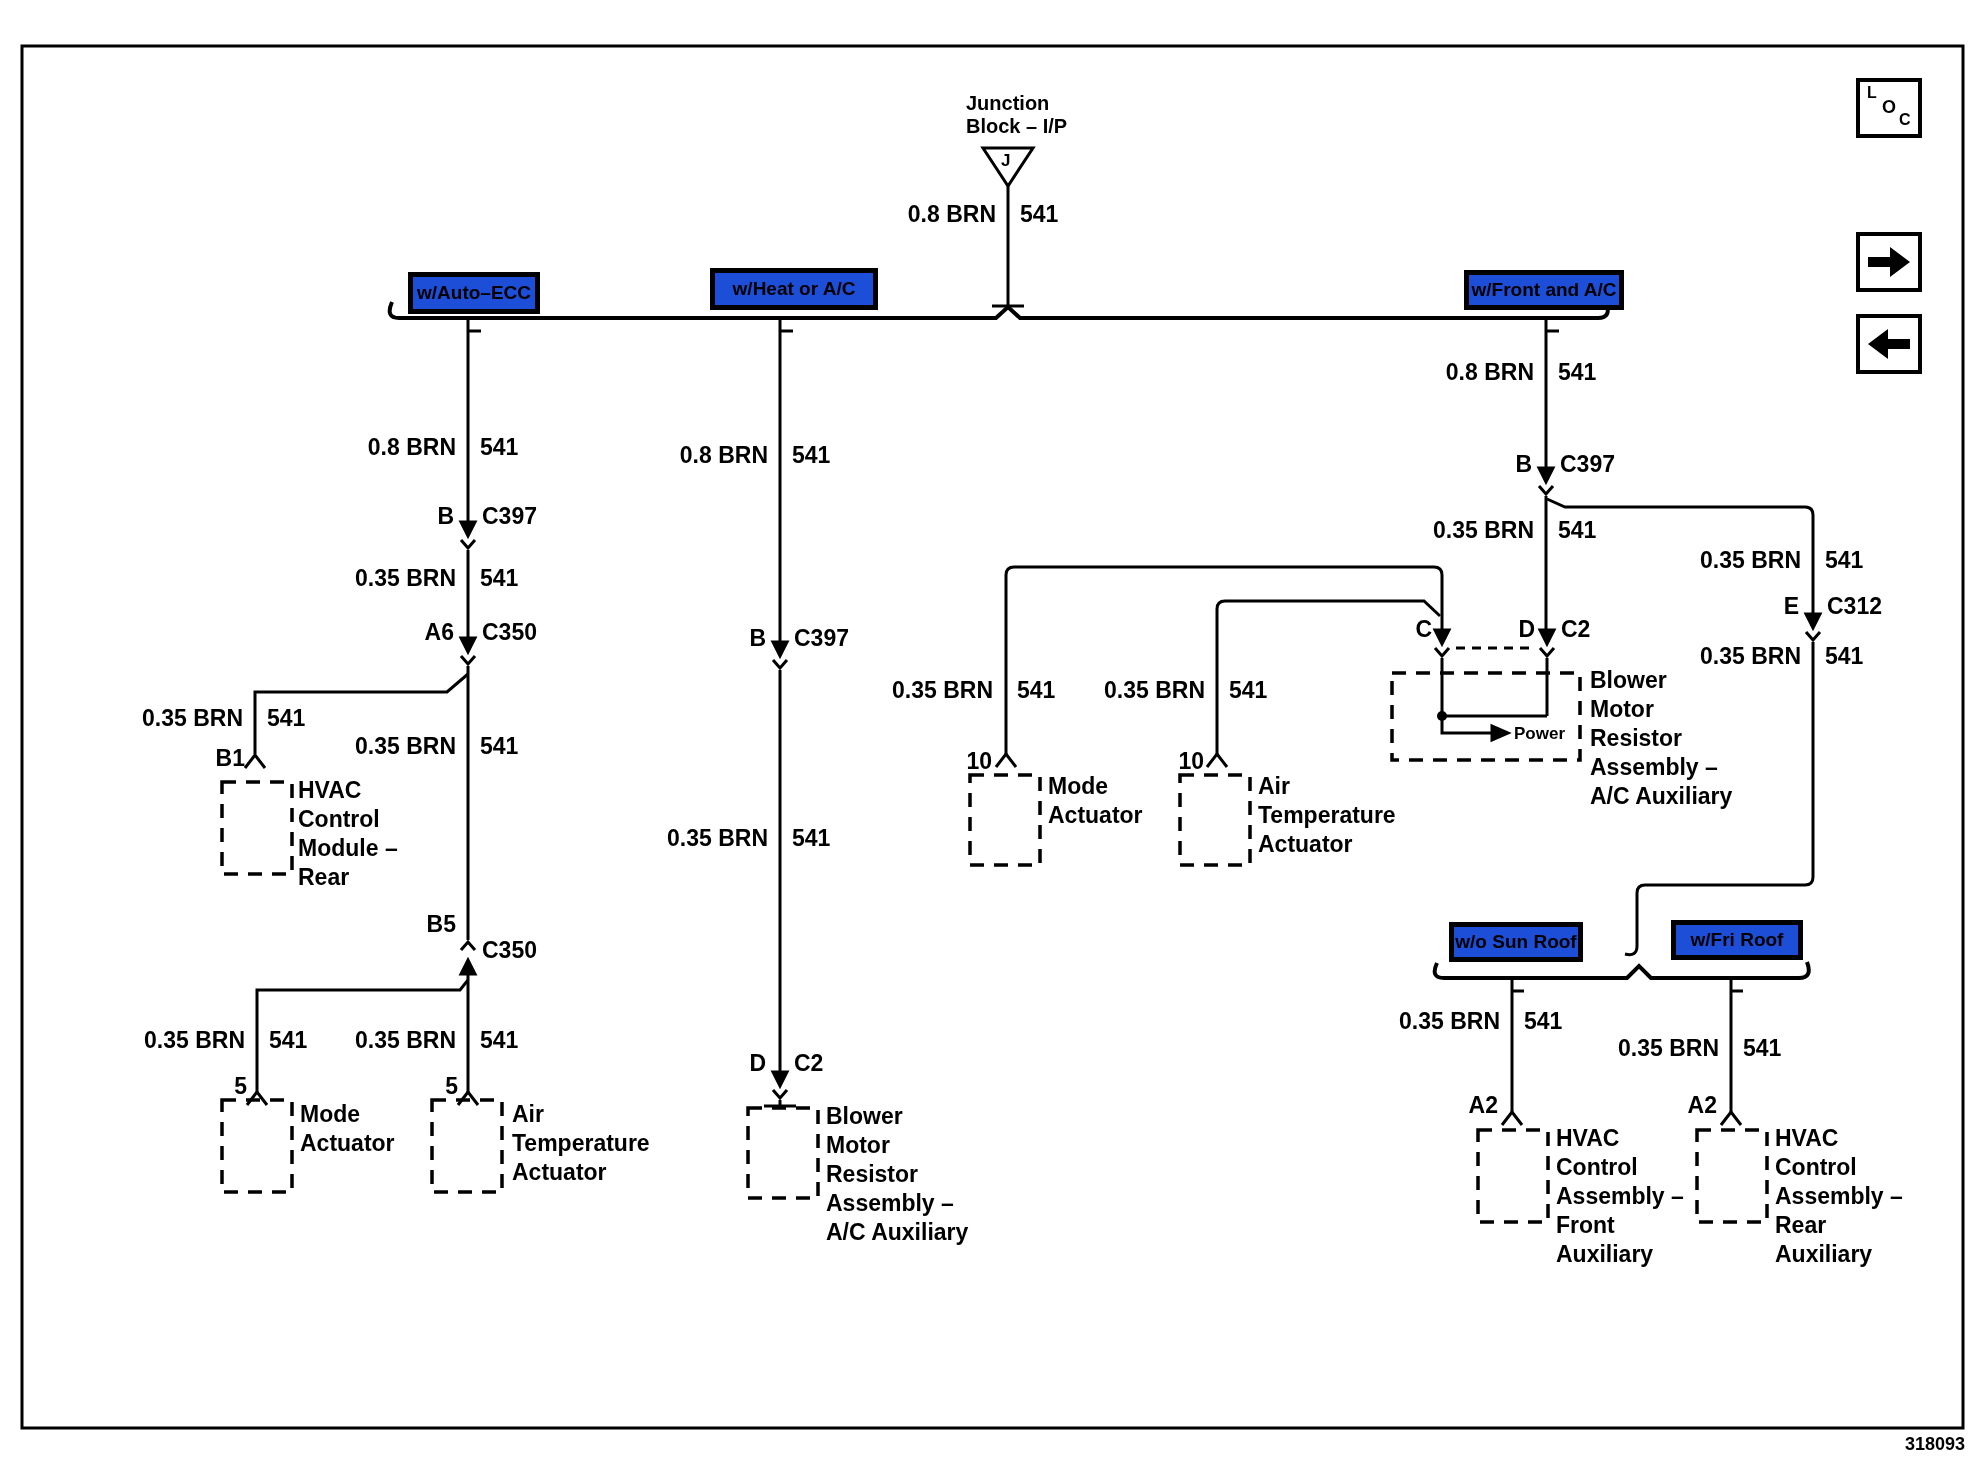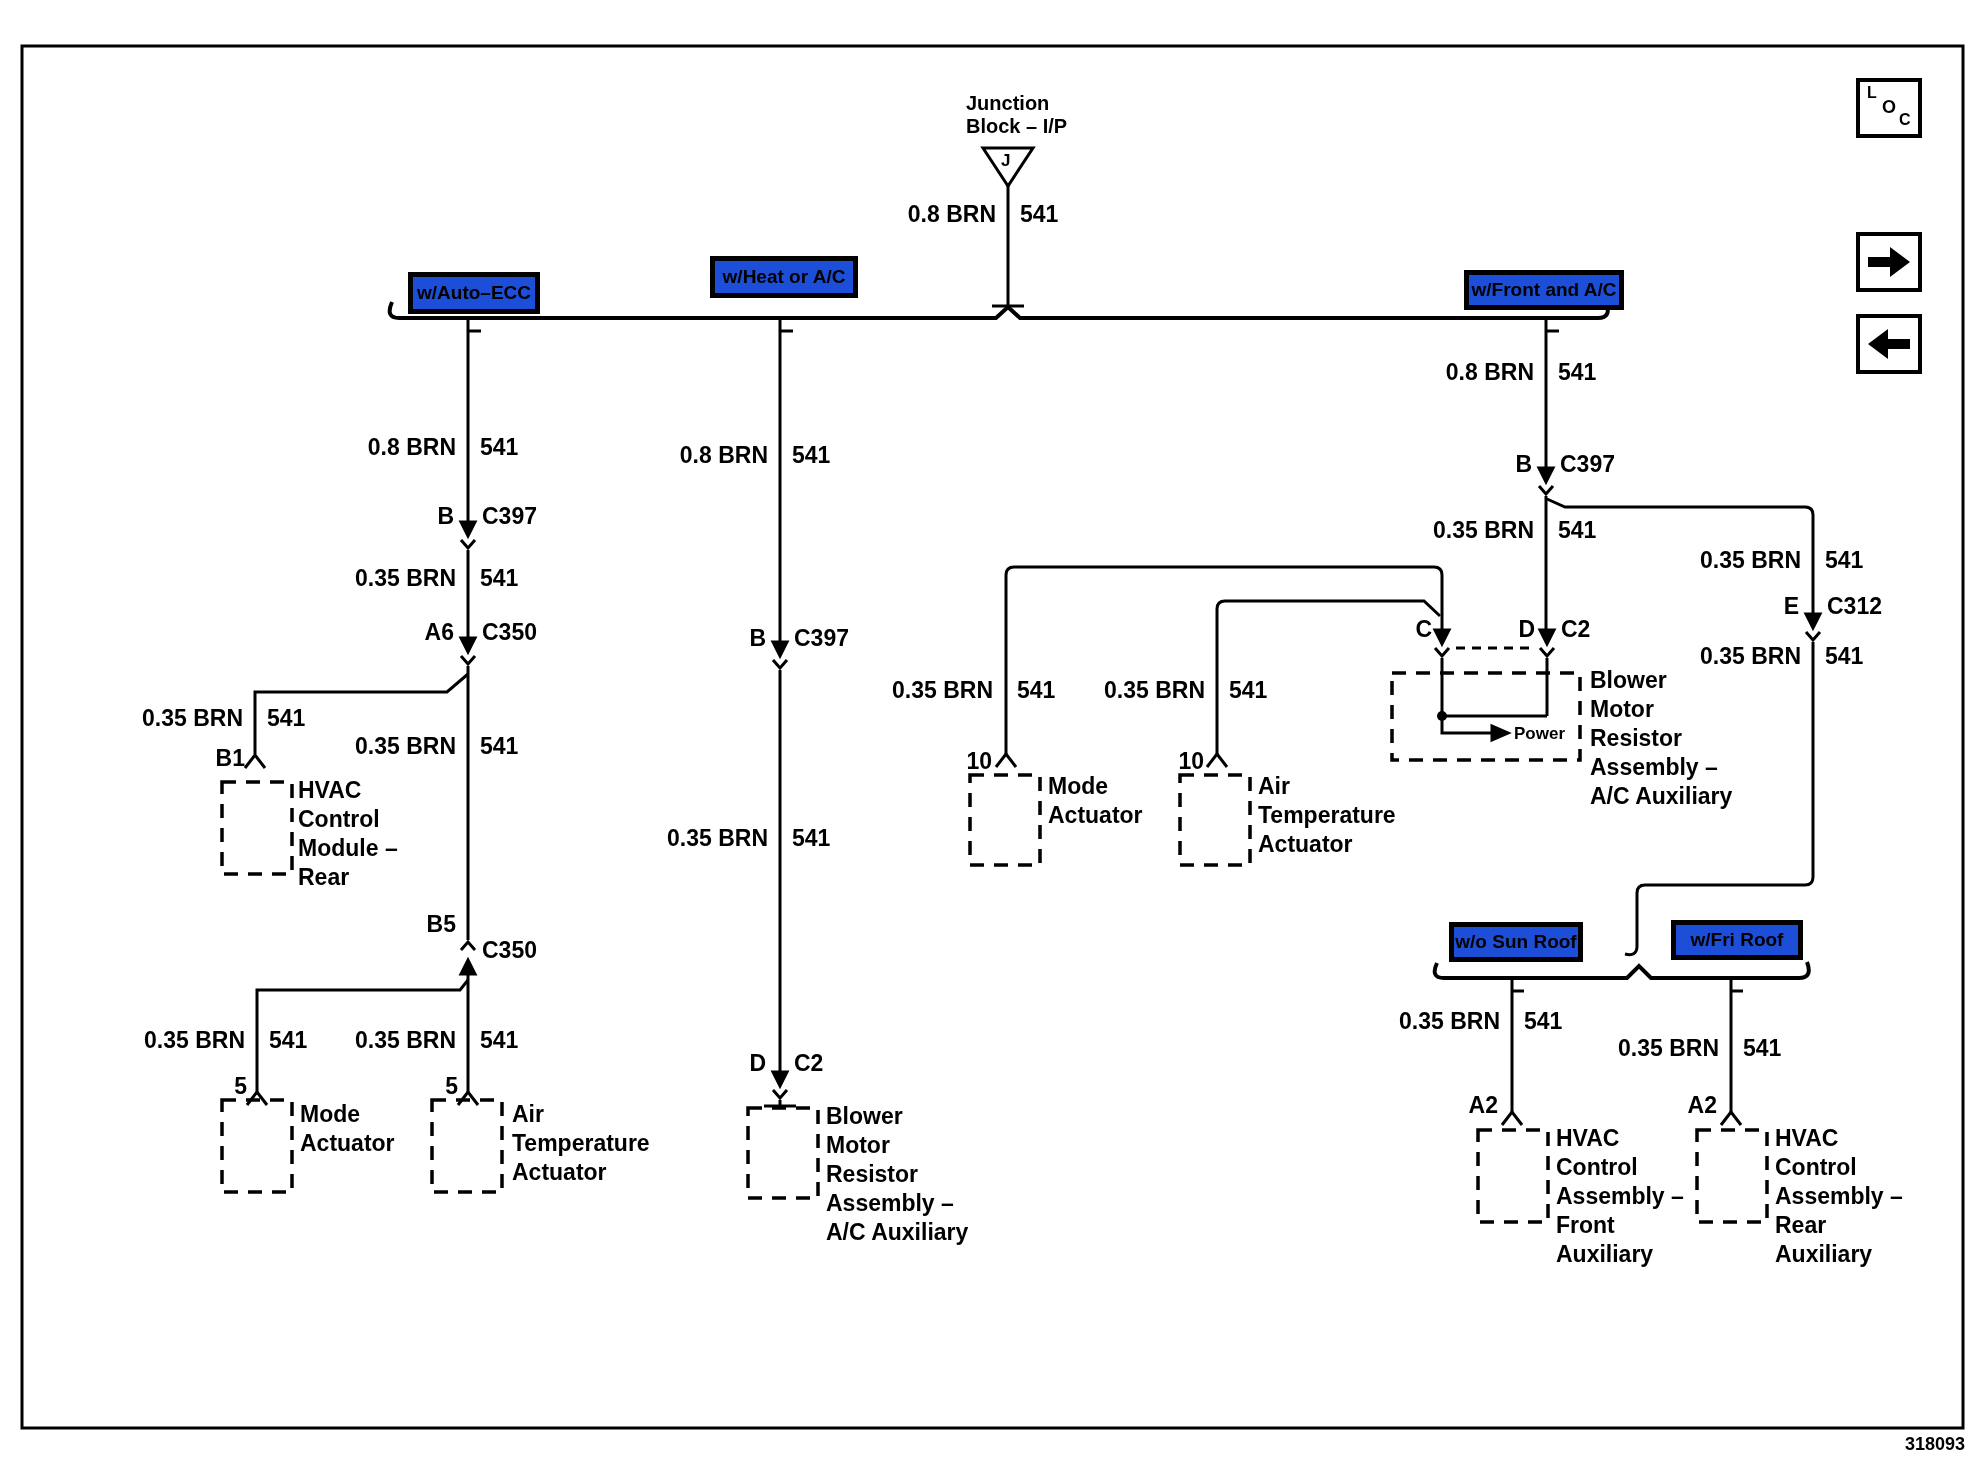--- a/index.html
+++ b/index.html
@@ -126,21 +126,21 @@
     </g>
   </svg>
 
   <div class="sheet">318093</div>
 
   <div class="jlabel" style="left:966px;top:92px">Junction
 Block – I/P</div>
   <div class="jletter" style="left:1001px;top:151px">J</div>
 
   <div class="tag" style="left:408px;top:272px;width:132px;height:42px">w/Auto–ECC</div>
-  <div class="tag" style="left:710px;top:256px;width:148px;height:42px">w/Heat or A/C</div>
+  <div class="tag" style="left:710px;top:268px;width:168px;height:42px">w/Heat or A/C</div>
   <div class="tag" style="left:1464px;top:270px;width:160px;height:40px">w/Front and A/C</div>
   <div class="tag" style="left:1449px;top:922px;width:134px;height:40px">w/o Sun Roof</div>
   <div class="tag" style="left:1671px;top:920px;width:132px;height:40px">w/Fri Roof</div>
 
   <div class="t wl" style="left:996px;top:214px">0.8 BRN</div>
   <div class="t wr" style="left:1020px;top:214px">541</div>
   <div class="t wl" style="left:456px;top:447px">0.8 BRN</div>
   <div class="t wr" style="left:480px;top:447px">541</div>
   <div class="t wl" style="left:454px;top:516px">B</div>
   <div class="t wr" style="left:482px;top:516px">C397</div>

